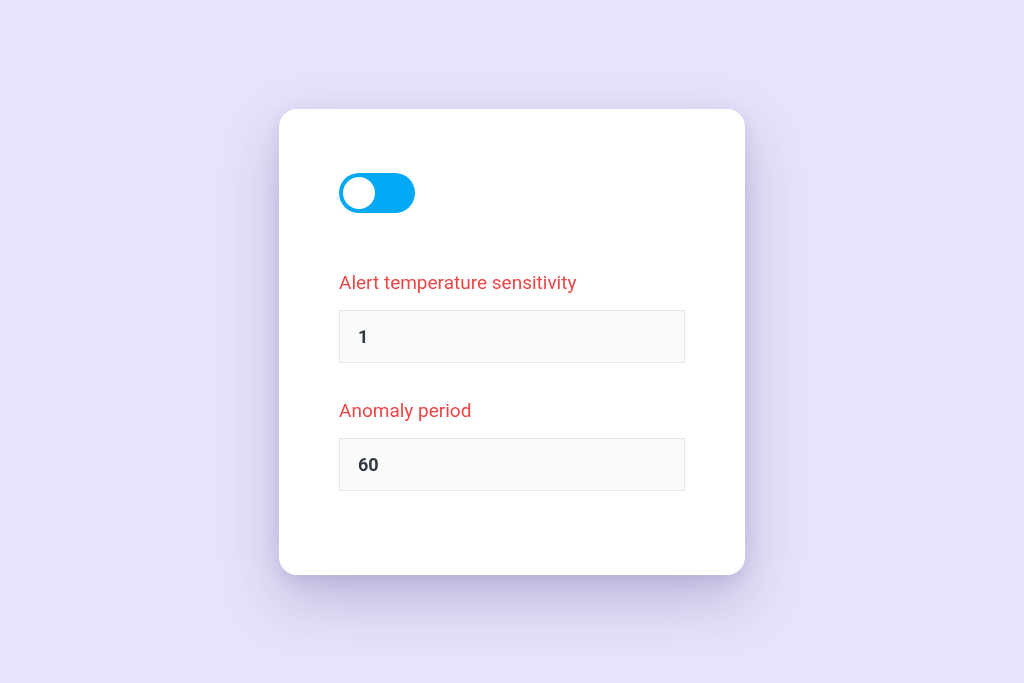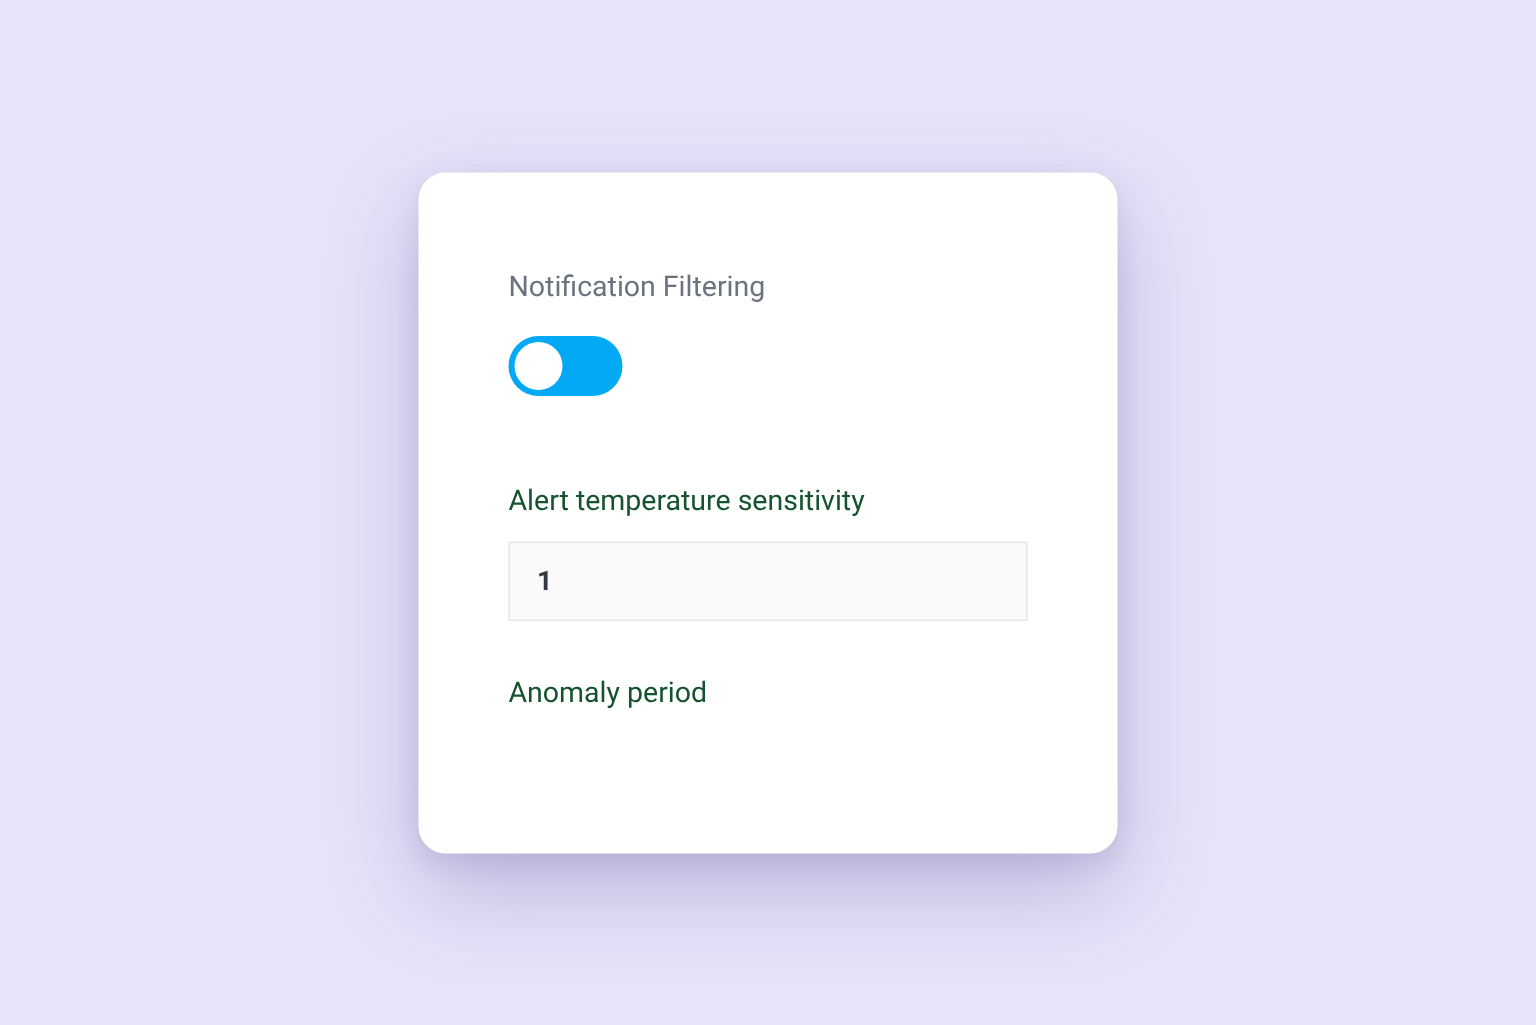--- a/index.html
+++ b/index.html
@@ -43,21 +43,21 @@
       position: absolute;
       top: 4px;
       left: 4px;
       width: 32px;
       height: 32px;
       background: #ffffff;
       border-radius: 50%;
     }
     .field-label {
       font-size: 19px;
-      color: #14532d;
+      color: #ef4444;
       font-weight: 400;
       margin-bottom: 16px;
     }
     .field-input {
       width: 100%;
       height: 53px;
       border: 1px solid #e5e7eb;
       background: #fafafa;
       padding: 0 18px;
       font-size: 18px;
@@ -70,26 +70,26 @@
       margin-bottom: 36px;
     }
     .field-group:last-child {
       margin-bottom: 4px;
     }
   </style>
 </head>
 <body>
 
 <div class="card">
-  <div class="section-title">Notification Filtering</div>
   <div class="toggle">
     <div class="toggle-knob"></div>
   </div>
 
   <div class="field-group">
     <div class="field-label">Alert temperature sensitivity</div>
     <input class="field-input" type="text" value="1" style="">
   </div>
 
   <div class="field-group">
     <div class="field-label">Anomaly period</div>
+    <input class="field-input" type="text" value="60" style="">
   </div>
 </div>
 
 </body></html>

